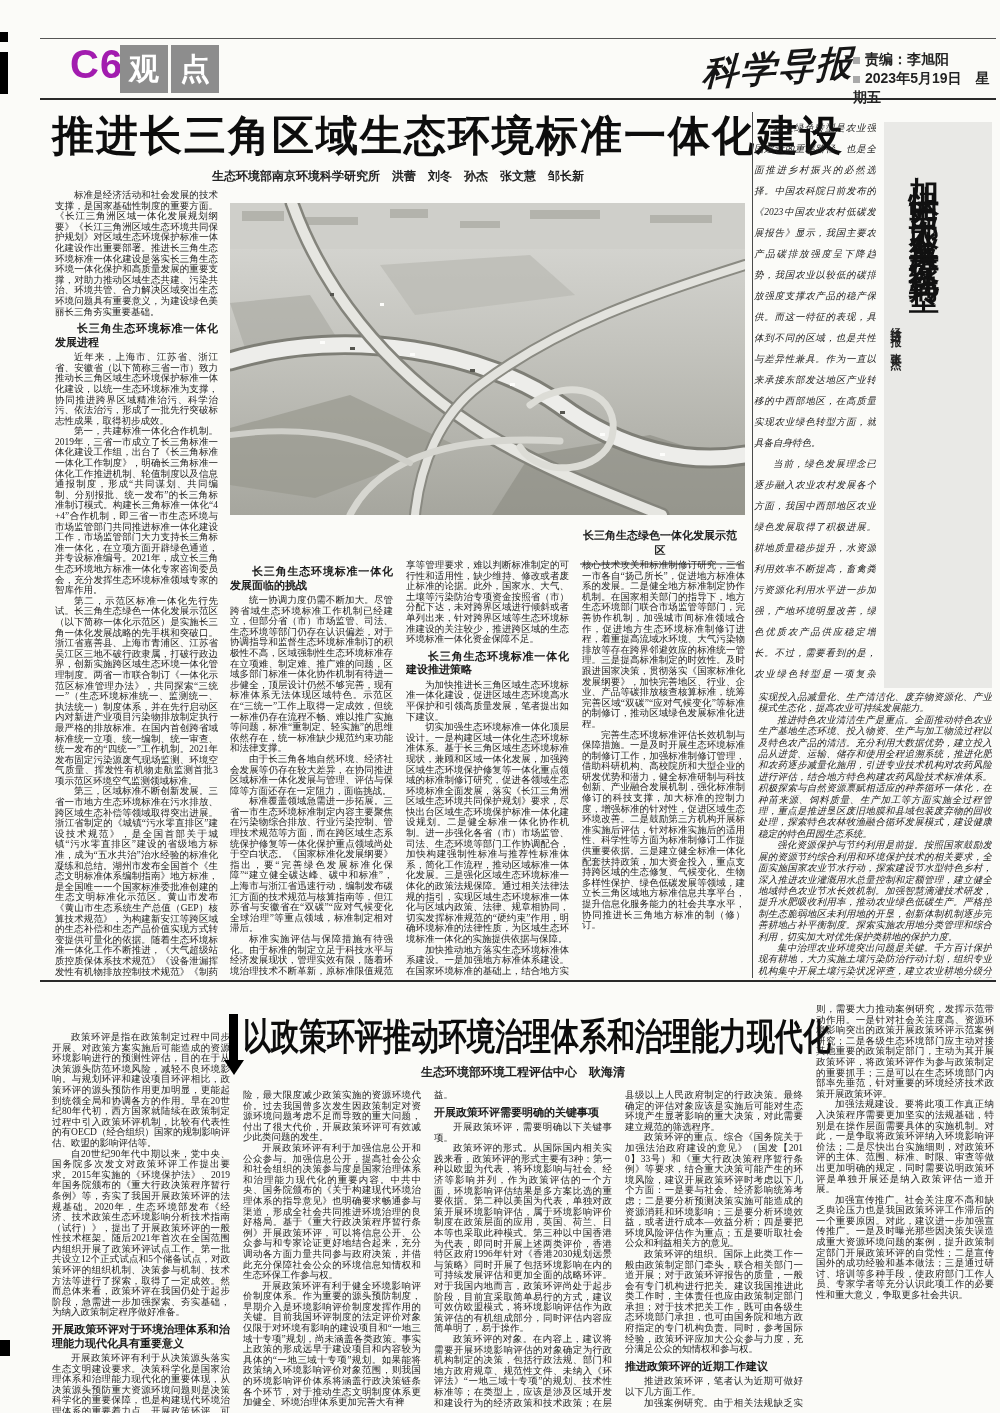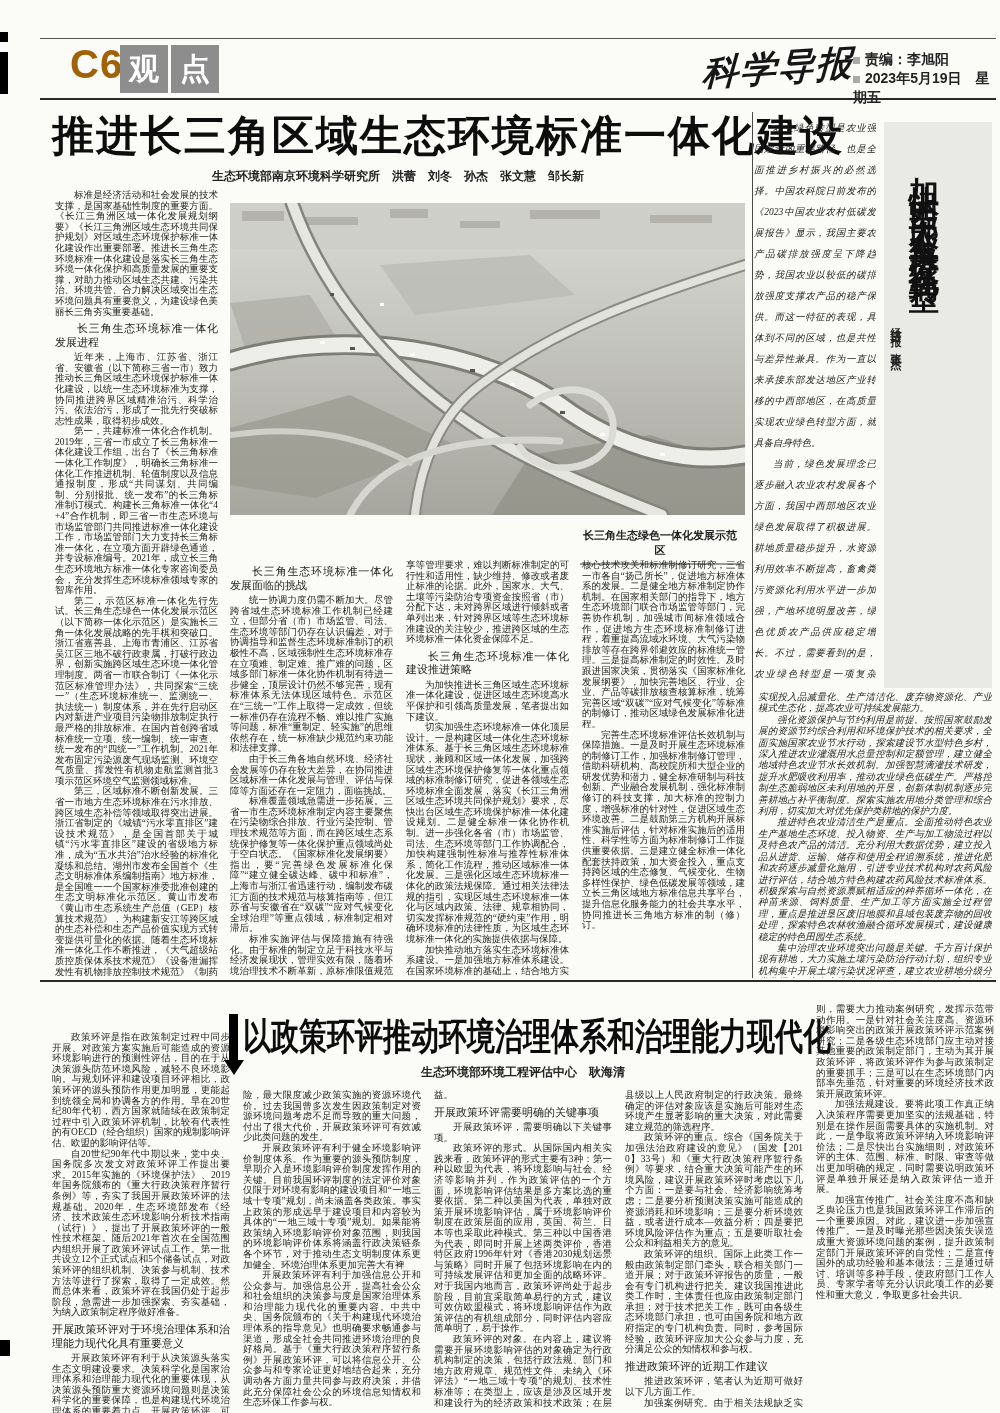--- a/index.html
+++ b/index.html
@@ -4,40 +4,40 @@
 <style>
   html,body{margin:0;padding:0;}
   body{
     width:1000px;height:1413px;position:relative;overflow:hidden;
     background:#fbfbf8;color:#1c1c1c;
     font-family:"Liberation Serif","DejaVu Serif",serif;
   }
   .rule{position:absolute;background:#2a2a2a;}
   .print-mark{position:absolute;background:#000;}
   
-  .page-num{position:absolute;font-family:"Liberation Sans","DejaVu Sans",sans-serif;font-weight:700;font-size:40px;color:#a16207;letter-spacing:1px;}
+  .page-num{position:absolute;font-family:"Liberation Sans","DejaVu Sans",sans-serif;font-weight:700;font-size:40px;color:#a21caf;letter-spacing:1px;}
   .sec-box{position:absolute;width:48px;height:48px;background:#8d8d8d;color:#fff;
     font-family:"Liberation Sans","DejaVu Sans",sans-serif;font-weight:700;font-size:30px;
     text-align:center;line-height:48px;}
   .masthead{position:absolute;font-size:36px;font-weight:700;font-style:italic;color:#161616;
     transform:rotate(-4deg) skewX(-6deg);letter-spacing:2px;}
   .hdr-info{position:absolute;font-family:"Liberation Sans","DejaVu Sans",sans-serif;
     font-size:14px;font-weight:600;color:#222;line-height:19px;}
   .hdr-info .bullet{display:inline-block;width:7px;height:7px;background:#a9a9a9;margin-right:5px;}
   
   .main-headline{position:absolute;font-weight:900;font-size:42px;letter-spacing:2px;color:#0d0d0d;
     text-align:center;white-space:nowrap;}
   .byline{position:absolute;font-size:12px;font-weight:700;text-align:center;color:#222;font-family:Liberation Serif, serif;}
   .col{position:absolute;overflow:hidden;font-size:9.5px;line-height:10.6px;text-align:justify;
     word-break:break-all;color:#1c1c1c;}
   .col p{margin:0;}
   .col p.para{text-indent:2em;}
   .col p.cont{text-indent:0;}
   .col p.subhead,.col p.subhead2{font-family:"Liberation Sans","DejaVu Sans",sans-serif;
-    font-weight:400;font-size:11px;line-height:13.5px;margin:5px 0 3px;}
+    font-weight:700;font-size:11px;line-height:13.5px;margin:5px 0 3px;}
   .col p.subhead{text-indent:2em;}
   .col p.subhead2{text-indent:0;}
   .photo{position:absolute;left:230px;top:203px;width:515px;height:312px;overflow:hidden;background:#c6c6c0;}
   .caption{position:absolute;font-size:11px;font-weight:600;text-align:center;
     border-bottom:2px solid #9a9a9a;padding-bottom:5px;color:#222;}
   
   .v-divider{position:absolute;width:1px;background:#4a4a4a;}
   .sidebar-col{font-style:italic;}
   .title-block{position:absolute;background:#e9e9e6;}
   .v-title{position:absolute;writing-mode:vertical-rl;font-size:30px;font-weight:600;color:#111;
@@ -157,44 +157,44 @@
 <div class="col sidebar-col" style="left:754px;top:118px;width:122px;height:570px;line-height:21px;">
     <p class="para">农业绿色转型是农业强国建设的重要路径，也是全面推进乡村振兴的必然选择。中国农科院日前发布的《2023中国农业农村低碳发展报告》显示，我国主要农产品碳排放强度呈下降趋势，我国农业以较低的碳排放强度支撑农产品的稳产保供。而这一特征的表现，具体到不同的区域，也是共性与差异性兼具。作为一直以来承接东部发达地区产业转移的中西部地区，在高质量实现农业绿色转型方面，就具备自身特色。</p>
     <p class="para">当前，绿色发展理念已逐步融入农业农村发展各个方面，我国中西部地区农业绿色发展取得了积极进展。耕地质量稳步提升，水资源利用效率不断提高，畜禽粪污资源化利用水平进一步加强，产地环境明显改善，绿色优质农产品供应稳定增长。不过，需要看到的是，农业绿色转型是一项复杂性、长期性和系统性的工程，特别是在中西部地区，农业绿色发展依然面临不少问题。譬如，受历史条件和自然条件等因素限制，中西部省份的农业生产方式整体上依然粗放，农业科技创新实力还比较弱，农业减排模式集成不足，绿色农产品的深加工、运输、销售能力有限等。</p>
     <p class="para">鉴于此，将农业绿色转型作为根本动力来推动农业可持续高质量发展意义重大。对中西部地区而言，有必要结合区域生态承载量和特色农业特征，引导优质生产要素向农业流动，打造以绿色农业为核心的农业现代化产业集群，推动农业集群发展和绿色转型升级。唯有如此，才能推动形成特色农业发展的绿色生产方式，</p>
   </div>
 <div class="title-block" style="left:884px;top:122px;width:108px;height:566px;"></div>
 <div class="v-attr" style="left:888px;top:318px;height:190px;">经济日报　张再杰</div>
 <div class="v-title" style="left:906px;top:152px;height:528px;">加快中西部农业集群绿色转型</div>
 <div class="col sidebar-col" style="left:758px;top:692px;width:234px;height:286px;line-height:11.4px;">
     <p class="cont">实现投入品减量化、生产清洁化、废弃物资源化、产业模式生态化，提高农业可持续发展能力。</p>
+    <p class="para">推进特色农业清洁生产是重点。全面推动特色农业生产基地生态环境、投入物资、生产与加工物流过程以及特色农产品的清洁。充分利用大数据优势，建立投入品从进货、运输、储存和使用全程追溯系统，推进化肥和农药逐步减量化施用，引进专业技术机构对农药风险进行评估，结合地方特色构建农药风险技术标准体系。积极探索与自然资源禀赋相适应的种养循环一体化，在种苗来源、饲料质量、生产加工等方面实施全过程管理，重点是推进垦区废旧地膜和县域包装废弃物的回收处理，探索特色农林牧渔融合循环发展模式，建设健康稳定的特色田园生态系统。</p>
     <p class="para">强化资源保护与节约利用是前提。按照国家鼓励发展的资源节约综合利用和环境保护技术的相关要求，全面实施国家农业节水行动，探索建设节水型特色乡村，深入推进农业灌溉用水总量控制和定额管理，建立健全地域特色农业节水长效机制。加强智慧滴灌技术研发，提升水肥吸收利用率，推动农业绿色低碳生产。严格控制生态脆弱地区未利用地的开垦，创新体制机制逐步完善耕地占补平衡制度。探索实施农用地分类管理和综合利用，切实加大对优先保护类耕地的保护力度。</p>
-    <p class="para">推进特色农业清洁生产是重点。全面推动特色农业生产基地生态环境、投入物资、生产与加工物流过程以及特色农产品的清洁。充分利用大数据优势，建立投入品从进货、运输、储存和使用全程追溯系统，推进化肥和农药逐步减量化施用，引进专业技术机构对农药风险进行评估，结合地方特色构建农药风险技术标准体系。积极探索与自然资源禀赋相适应的种养循环一体化，在种苗来源、饲料质量、生产加工等方面实施全过程管理，重点是推进垦区废旧地膜和县域包装废弃物的回收处理，探索特色农林牧渔融合循环发展模式，建设健康稳定的特色田园生态系统。</p>
     <p class="para">集中治理农业环境突出问题是关键。千方百计保护现有耕地，大力实施土壤污染防治行动计划，组织专业机构集中开展土壤污染状况评查，建立农业耕地分级分类数据库，为有序推进分类治理、有效修复和高效使用打下坚实基础。充分利用环保大督察的倒逼机制，加快环境监测和执法逐步向农村延伸，重点监测高污染行业企业的排放，严禁未经达标处理的城镇污水和其他污染物进入农业农村，强化全区域范围内的经常性执法监督，保护好农业生产生态环境。</p>
   </div>
 
 <div class="rule" style="left:40px;top:980px;width:956px;height:2px;"></div>
 
 <div class="col" style="left:52px;top:1004px;width:178px;height:404px;margin-top:28px;">
     <p class="para">政策环评是指在政策制定过程中同步开展、对政策方案实施后可能造成的资源环境影响进行的预测性评估，目的在于从决策源头防范环境风险，减轻不良环境影响。与规划环评和建设项目环评相比，政策环评的源头预防作用更加明显，更能起到统领全局和协调各方的作用。早在20世纪80年代初，西方国家就陆续在政策制定过程中引入政策环评机制，比较有代表性的有OECD（经合组织）国家的规制影响评估、欧盟的影响评估等。</p>
     <p class="para">自20世纪90年代中期以来，党中央、国务院多次发文对政策环评工作提出要求。2015年实施的《环境保护法》、2019年国务院颁布的《重大行政决策程序暂行条例》等，夯实了我国开展政策环评的法规基础。2020年，生态环境部发布《经济、技术政策生态环境影响分析技术指南（试行）》，提出了开展政策环评的一般性技术框架。随后2021年首次在全国范围内组织开展了政策环评试点工作。第一批共设立12个正式试点和5个储备试点，对政策环评的组织机制、决策参与机制、技术方法等进行了探索，取得了一定成效。然而总体来看，政策环评在我国仍处于起步阶段，急需进一步加强探索、夯实基础，为纳入政策制定程序做好准备。</p>
     <p class="subhead2">开展政策环评对于环境治理体系和治理能力现代化具有重要意义</p>
     <p class="para">开展政策环评有利于从决策源头落实生态文明建设要求。决策科学化是国家治理体系和治理能力现代化的重要体现，从决策源头预防重大资源环境问题则是决策科学化的重要保障，也是构建现代环境治理体系的重要着力点。开展政策环评，可以在决策方案形成伊始就纳入生态文明建设要求，有效预防环境风</p>
   </div>
 
 <div class="arrow-bar" style="left:229px;top:1014px;"></div>
 <div class="arrow-head" style="left:224px;top:1060px;"></div>
 
 <div class="bottom-headline" style="left:243px;top:1012px;width:560px;">以政策环评推动环境治理体系和治理能力现代化</div>
 <div class="byline" style="left:243px;top:1064px;width:560px;">生态环境部环境工程评估中心　耿海清</div>
 
 <div class="col" style="left:243px;top:1090px;width:178px;height:318px;">
     <p class="cont">险，最大限度减少政策实施的资源环境代价。过去我国曾多次发生因政策制定对资源环境问题考虑不足而导致的重大问题，付出了很大代价，开展政策环评可有效减少此类问题的发生。</p>
+    <p class="para">开展政策环评有利于加强信息公开和公众参与。加强信息公开，提高社会公众和社会组织的决策参与度是国家治理体系和治理能力现代化的重要内容。中共中央、国务院颁布的《关于构建现代环境治理体系的指导意见》也明确要求畅通参与渠道，形成全社会共同推进环境治理的良好格局。基于《重大行政决策程序暂行条例》开展政策环评，可以将信息公开、公众参与和专家论证更好地结合起来，充分调动各方面力量共同参与政府决策，并借此充分保障社会公众的环境信息知情权和生态环保工作参与权。</p>
     <p class="para">开展政策环评有利于健全环境影响评价制度体系。作为重要的源头预防制度，早期介入是环境影响评价制度发挥作用的关键。目前我国环评制度的法定评价对象仅限于对环境有影响的建设项目和“一地三域十专项”规划，尚未涵盖各类政策。事实上政策的形成远早于建设项目和内容较为具体的“一地三域十专项”规划。如果能将政策纳入环境影响评价对象范围，则我国的环境影响评价体系将涵盖行政决策链条各个环节，对于推动生态文明制度体系更加健全、环境治理体系更加完善大有裨</p>
-    <p class="para">开展政策环评有利于加强信息公开和公众参与。加强信息公开，提高社会公众和社会组织的决策参与度是国家治理体系和治理能力现代化的重要内容。中共中央、国务院颁布的《关于构建现代环境治理体系的指导意见》也明确要求畅通参与渠道，形成全社会共同推进环境治理的良好格局。基于《重大行政决策程序暂行条例》开展政策环评，可以将信息公开、公众参与和专家论证更好地结合起来，充分调动各方面力量共同参与政府决策，并借此充分保障社会公众的环境信息知情权和生态环保工作参与权。</p>
   </div>
 <div class="col" style="left:434px;top:1090px;width:178px;height:318px;">
     <p class="cont">益。</p>
     <p class="subhead2">开展政策环评需要明确的关键事项</p>
     <p class="para">开展政策环评，需要明确以下关键事项。</p>
     <p class="para">政策环评的形式。从国际国内相关实践来看，政策环评的形式主要有3种：第一种以欧盟为代表，将环境影响与社会、经济等影响并列，作为政策评估的一个方面，环境影响评估结果是多方案比选的重要依据。第二种以美国为代表，单独对政策开展环境影响评估，属于环境影响评价制度在政策层面的应用，英国、荷兰、日本等也采取此种模式。第三种以中国香港为代表，即同时开展上述两类评价，香港特区政府1996年针对《香港2030规划远景与策略》同时开展了包括环境影响在内的可持续发展评估和更加全面的战略环评。对于我国内地而言，政策环评尚处于起步阶段，目前宜采取简单易行的方式，建议可效仿欧盟模式，将环境影响评估作为政策评估的有机组成部分，同时评估内容应简单明了，易于操作。</p>
     <p class="para">政策环评的对象。在内容上，建议将需要开展环境影响评估的对象确定为行政机构制定的决策，包括行政法规、部门和地方政府规章、规范性文件、未纳入《环评法》“一地三域十专项”的规划、技术性标准等；在类型上，应该是涉及区域开发和建设行为的经济政策和技术政策；在层级上，应包括国务院有关部门和</p>
   </div>
 <div class="col" style="left:625px;top:1090px;width:178px;height:318px;">
     <p class="cont">县级以上人民政府制定的行政决策。最终确定的评估对象应该是实施后可能对生态环境产生显著影响的重大决策，对此需要建立规范的筛选程序。</p>

